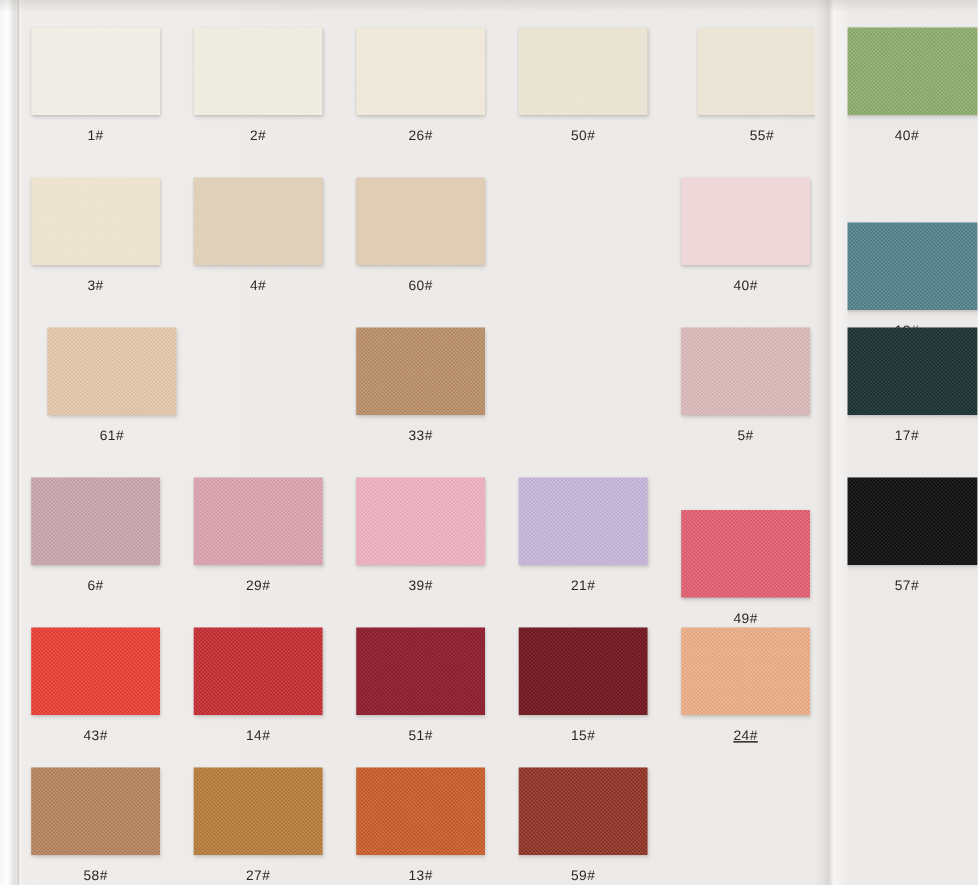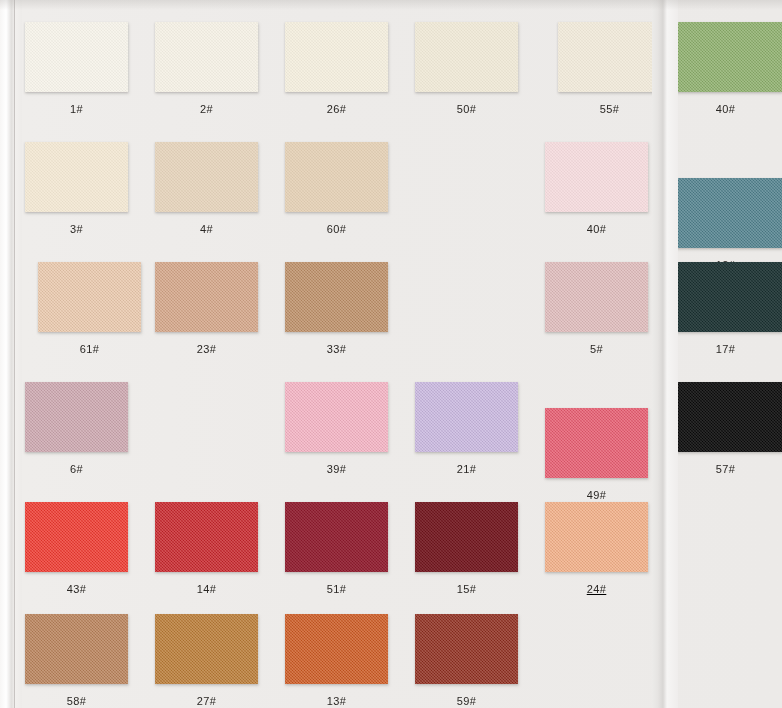--- a/index.html
+++ b/index.html
@@ -120,35 +120,35 @@
         <div class="label">60#</div>
       </div>
       <div class="cell" style="left: 545px; top: 142px;">
         <div class="swatch light" title="40#" style="background: rgb(244, 218, 220);"></div>
         <div class="label">40#</div>
       </div>
       <div class="cell" style="left: 38px; top: 262px;">
         <div class="swatch" title="61#" style="background: rgb(232, 198, 169);"></div>
         <div class="label">61#</div>
       </div>
-      <div class="cell" style="left: 155px; top: 262px;">
-        <div class="swatch" title="23#" style="background: rgb(209, 161, 131);"></div>
-        <div class="label">23#</div>
-      </div>
       <div class="cell" style="left: 285px; top: 262px;">
         <div class="swatch" title="33#" style="background: rgb(185, 138, 98);"></div>
         <div class="label">33#</div>
       </div>
       <div class="cell" style="left: 545px; top: 262px;">
         <div class="swatch" title="5#" style="background: rgb(221, 184, 184);"></div>
         <div class="label">5#</div>
       </div>
       <div class="cell" style="left: 25px; top: 382px;">
         <div class="swatch" title="6#" style="background: rgb(201, 163, 171);"></div>
         <div class="label">6#</div>
+      </div>
+      <div class="cell" style="left: 155px; top: 382px;">
+        <div class="swatch" title="29#" style="background: rgb(221, 159, 172);"></div>
+        <div class="label">29#</div>
       </div>
       <div class="cell" style="left: 285px; top: 382px;">
         <div class="swatch" title="39#" style="background: rgb(242, 175, 192);"></div>
         <div class="label">39#</div>
       </div>
       <div class="cell" style="left: 415px; top: 382px;">
         <div class="swatch" title="21#" style="background: rgb(198, 180, 221);"></div>
         <div class="label">21#</div>
       </div>
       <div class="cell" style="left: 545px; top: 382px; margin-top: 26px;">

